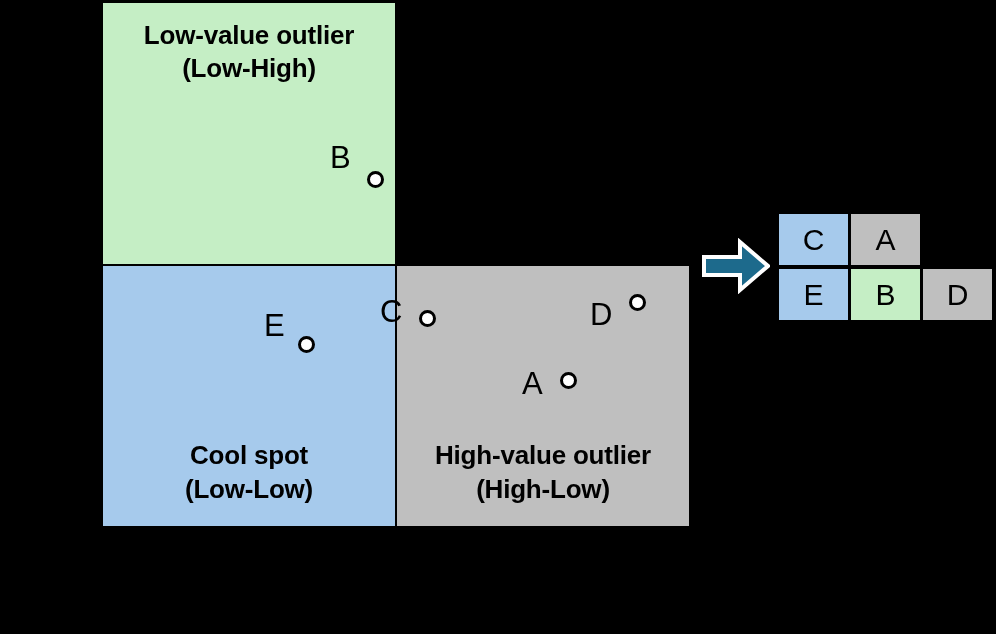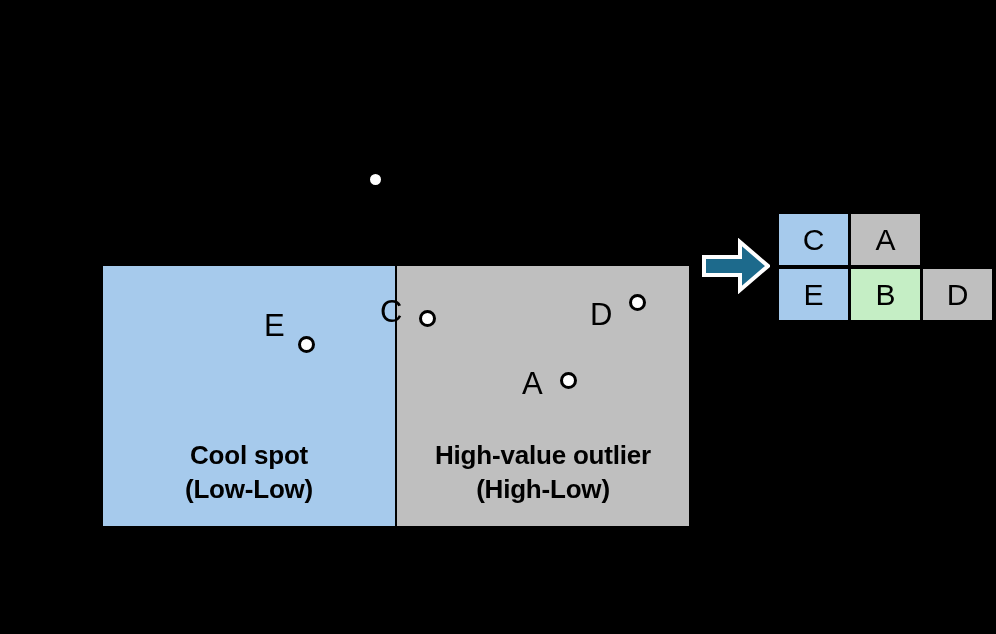--- a/index.html
+++ b/index.html
@@ -120,20 +120,24 @@
   .grid-cell.c2 { left: 144px; }
   .grid-cell.empty { border: none; background: transparent; }
 </style>
 </head>
 <body>
 
 <div id="stage">
 
   <div class="quad-box">
 
+    <div class="quad quad-tl" style="background: rgb(197, 238, 197);">
+      <div class="quad-label top">Low-value outlier
+(Low-High)</div>
+    </div>
 
 
     <div class="quad quad-bl" style="background: rgb(166, 202, 236);">
       <div class="quad-label bottom">Cool spot
 (Low-Low)</div>
     </div>
 
     <div class="quad quad-br" style="background: rgb(191, 191, 191);">
       <div class="quad-label bottom">High-value outlier
 (High-Low)</div>

